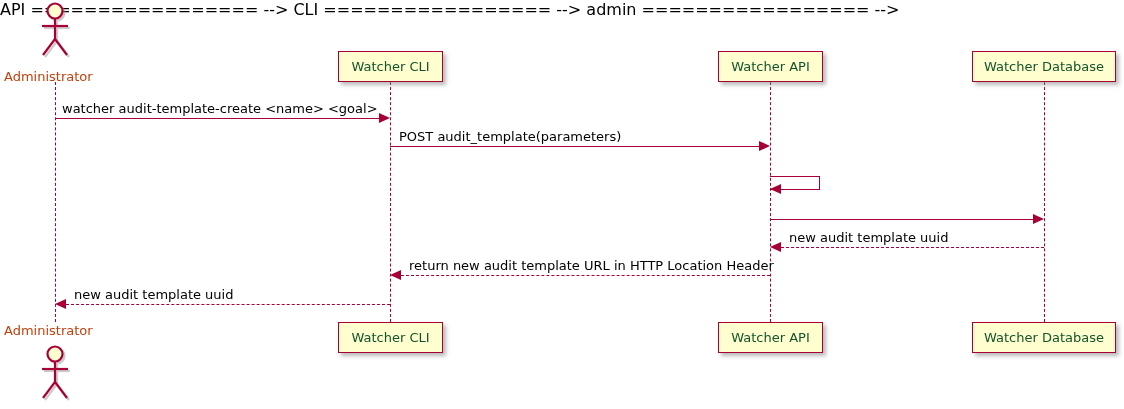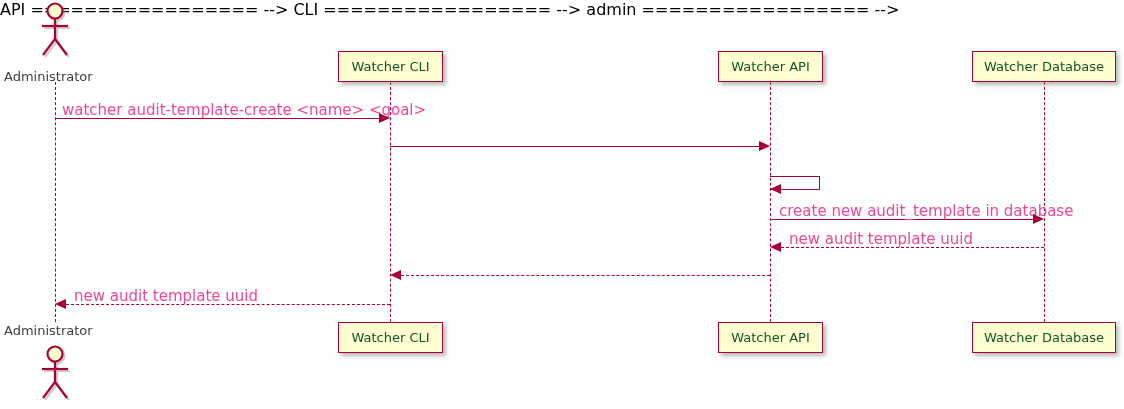--- a/index.html
+++ b/index.html
@@ -35,21 +35,21 @@
   }
 
   
   .actor-fig {
     position: absolute;
     z-index: 5;
   }
   .actor-label {
     position: absolute;
     font-size: 13px;
-    color: #404040;
+    color: #c2410c;
     white-space: nowrap;
     z-index: 5;
   }
 
   
   .lifeline {
     position: absolute;
     width: 0;
     border-left: 1px dashed #A80036;
     z-index: 1;
@@ -75,22 +75,22 @@
     border-left: 11px solid #A80036;
   }
   .arrowhead.left {
     border-top: 5px solid transparent;
     border-bottom: 5px solid transparent;
     border-right: 11px solid #A80036;
   }
 
   .msg-label {
     position: absolute;
-    font-size: 15px;
-    color: #ec4899;
+    font-size: 13px;
+    color: #000000;
     white-space: nowrap;
     z-index: 4;
   }
 
   
   .selfloop {
     position: absolute;
     box-sizing: border-box;
     border: 1.5px solid #A80036;
     border-left: none;
@@ -138,38 +138,39 @@
   <div class="pbox" style="left:972px; top:51px; width:144px; height:31px;">
     <span>Watcher Database</span>
   </div>
 
   
   <div class="msg-label" style="left:62px; top:101px;">watcher audit-template-create &lt;name&gt; &lt;goal&gt;</div>
   <div class="msg-line solid" style="left:55px; top:118px; width:325px;"></div>
   <div class="arrowhead right" style="left:379px; top:113px;"></div>
 
   
+  <div class="msg-label" style="left:399px; top:129px;">POST audit_template(parameters)</div>
   <div class="msg-line solid" style="left:390px; top:146px; width:370px;"></div>
   <div class="arrowhead right" style="left:759px; top:141px;"></div>
 
   
   <div class="selfloop" style="left:770px; top:176px; width:50px; height:14px;"></div>
   <div class="arrowhead left" style="left:770px; top:184px;"></div>
 
   
-  <div class="msg-label" style="left:779px; top:202px;">create new audit_template in database</div>
   <div class="msg-line solid" style="left:770px; top:219px; width:264px;"></div>
   <div class="arrowhead right" style="left:1033px; top:214px;"></div>
 
    API ================= --&gt;
   <div class="msg-label" style="left:789px; top:230px;">new audit template uuid</div>
   <div class="msg-line dashed" style="left:781px; top:247px; width:263px;"></div>
   <div class="arrowhead left" style="left:770px; top:242px;"></div>
 
    CLI ================= --&gt;
+  <div class="msg-label" style="left:409px; top:258px;">return new audit template URL in HTTP Location Header</div>
   <div class="msg-line dashed" style="left:401px; top:275px; width:369px;"></div>
   <div class="arrowhead left" style="left:390px; top:270px;"></div>
 
    admin ================= --&gt;
   <div class="msg-label" style="left:74px; top:287px;">new audit template uuid</div>
   <div class="msg-line dashed" style="left:66px; top:304px; width:324px;"></div>
   <div class="arrowhead left" style="left:55px; top:299px;"></div>
 
   
   <div class="pbox" style="left:338px; top:322px; width:105px; height:31px;">

